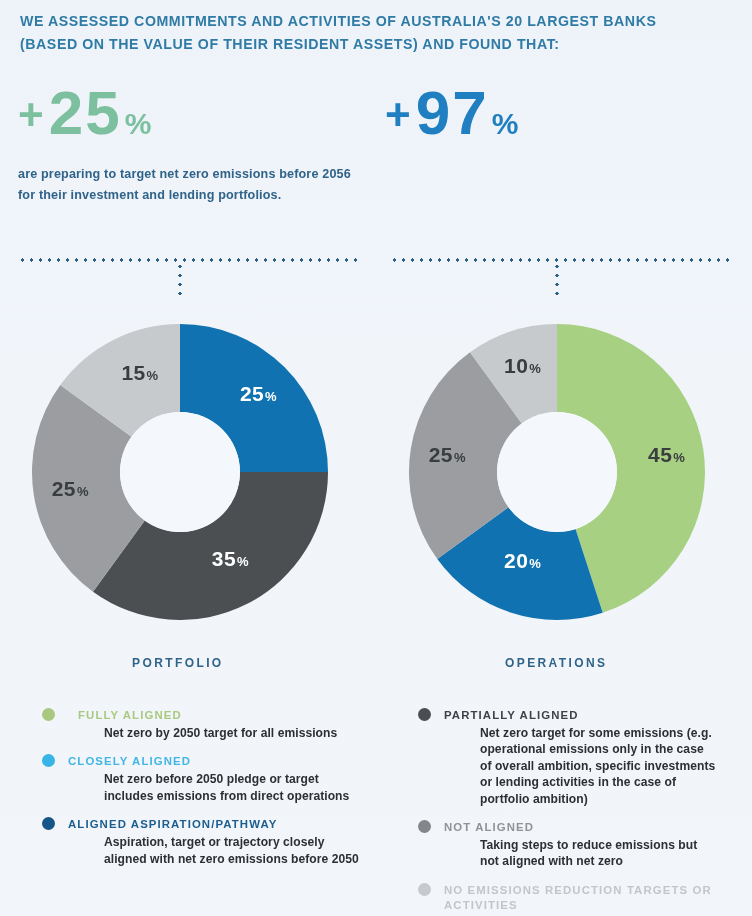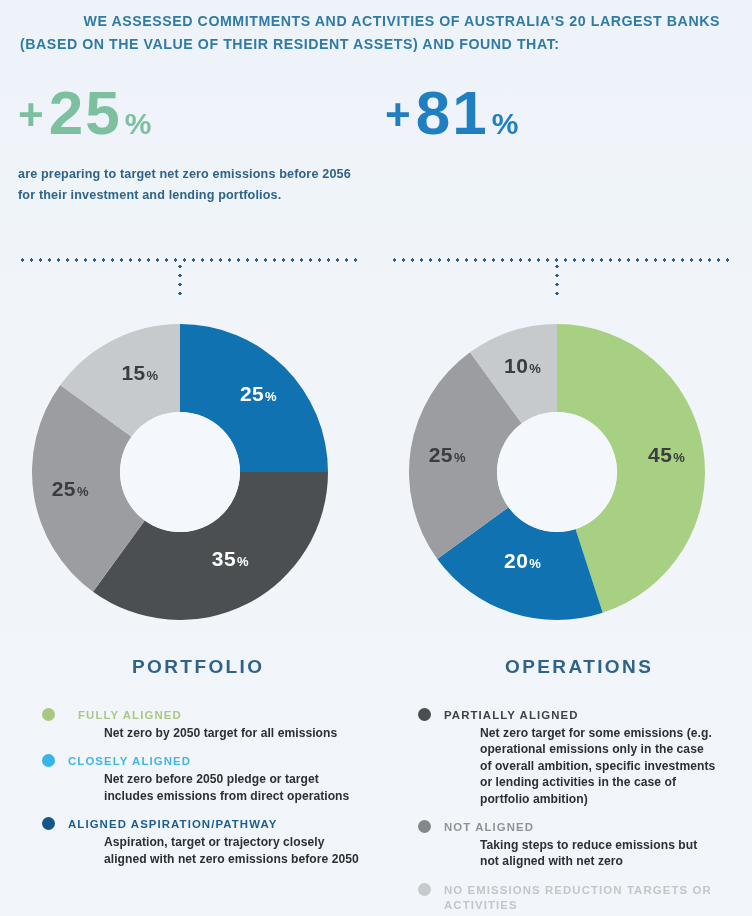--- a/index.html
+++ b/index.html
@@ -136,21 +136,21 @@
     display: flex;
     align-items: baseline;
     letter-spacing: 0.4px;
   }
   .slice-label .num { font-size: 21px; }
   .slice-label .sym { font-size: 13px; margin-left: 1px; }
 
   .chart-caption {
     position: absolute;
     color: #2f6389;
-    font-size: 19px;
+    font-size: 12px;
     font-weight: bold;
     letter-spacing: 2.4px;
     white-space: nowrap;
   }
 
   
   .legend { position: absolute; }
   .legend-item {
     position: relative;
     display: flex;
@@ -180,37 +180,37 @@
     letter-spacing: 0.05px;
     padding-left: 36px;
   }
 </style>
 </head>
 <body>
 
 <div class="page">
 
   <div class="header">
-    <div class="header-line" style="color: rgb(47, 123, 166); text-align: right;">WE ASSESSED COMMITMENTS AND ACTIVITIES OF AUSTRALIA'S 20 LARGEST BANKS</div>
+    <div class="header-line" style="color: rgb(47, 123, 166);">WE ASSESSED COMMITMENTS AND ACTIVITIES OF AUSTRALIA'S 20 LARGEST BANKS</div>
     <div class="header-line" style="color: rgb(47, 123, 166);">(BASED ON THE VALUE OF THEIR RESIDENT ASSETS) AND FOUND THAT:</div>
   </div>
 
   <div class="stats">
     <div class="stat left">
       <div class="stat-number" style="color: rgb(124, 192, 160);">
         <span class="plus">+</span>
           <span class="big">25</span>
           <span class="pct">%</span>
       </div>
       <div class="stat-desc">are preparing to target net zero emissions before 2056 for their investment and lending portfolios.</div>
     </div>
     <div class="stat right">
       <div class="stat-number" style="color: rgb(31, 127, 192);">
         <span class="plus">+</span>
-          <span class="big">81</span>
+          <span class="big">97</span>
           <span class="pct">%</span>
       </div>
     </div>
   </div>
 
   <div class="dots-group">
     <div class="dots-h" style="left:18px; top:258px; width:344px;"></div>
     <div class="dots-v" style="left:178px; top:262px; height:38px;"></div>
   </div>
   <div class="dots-group">

